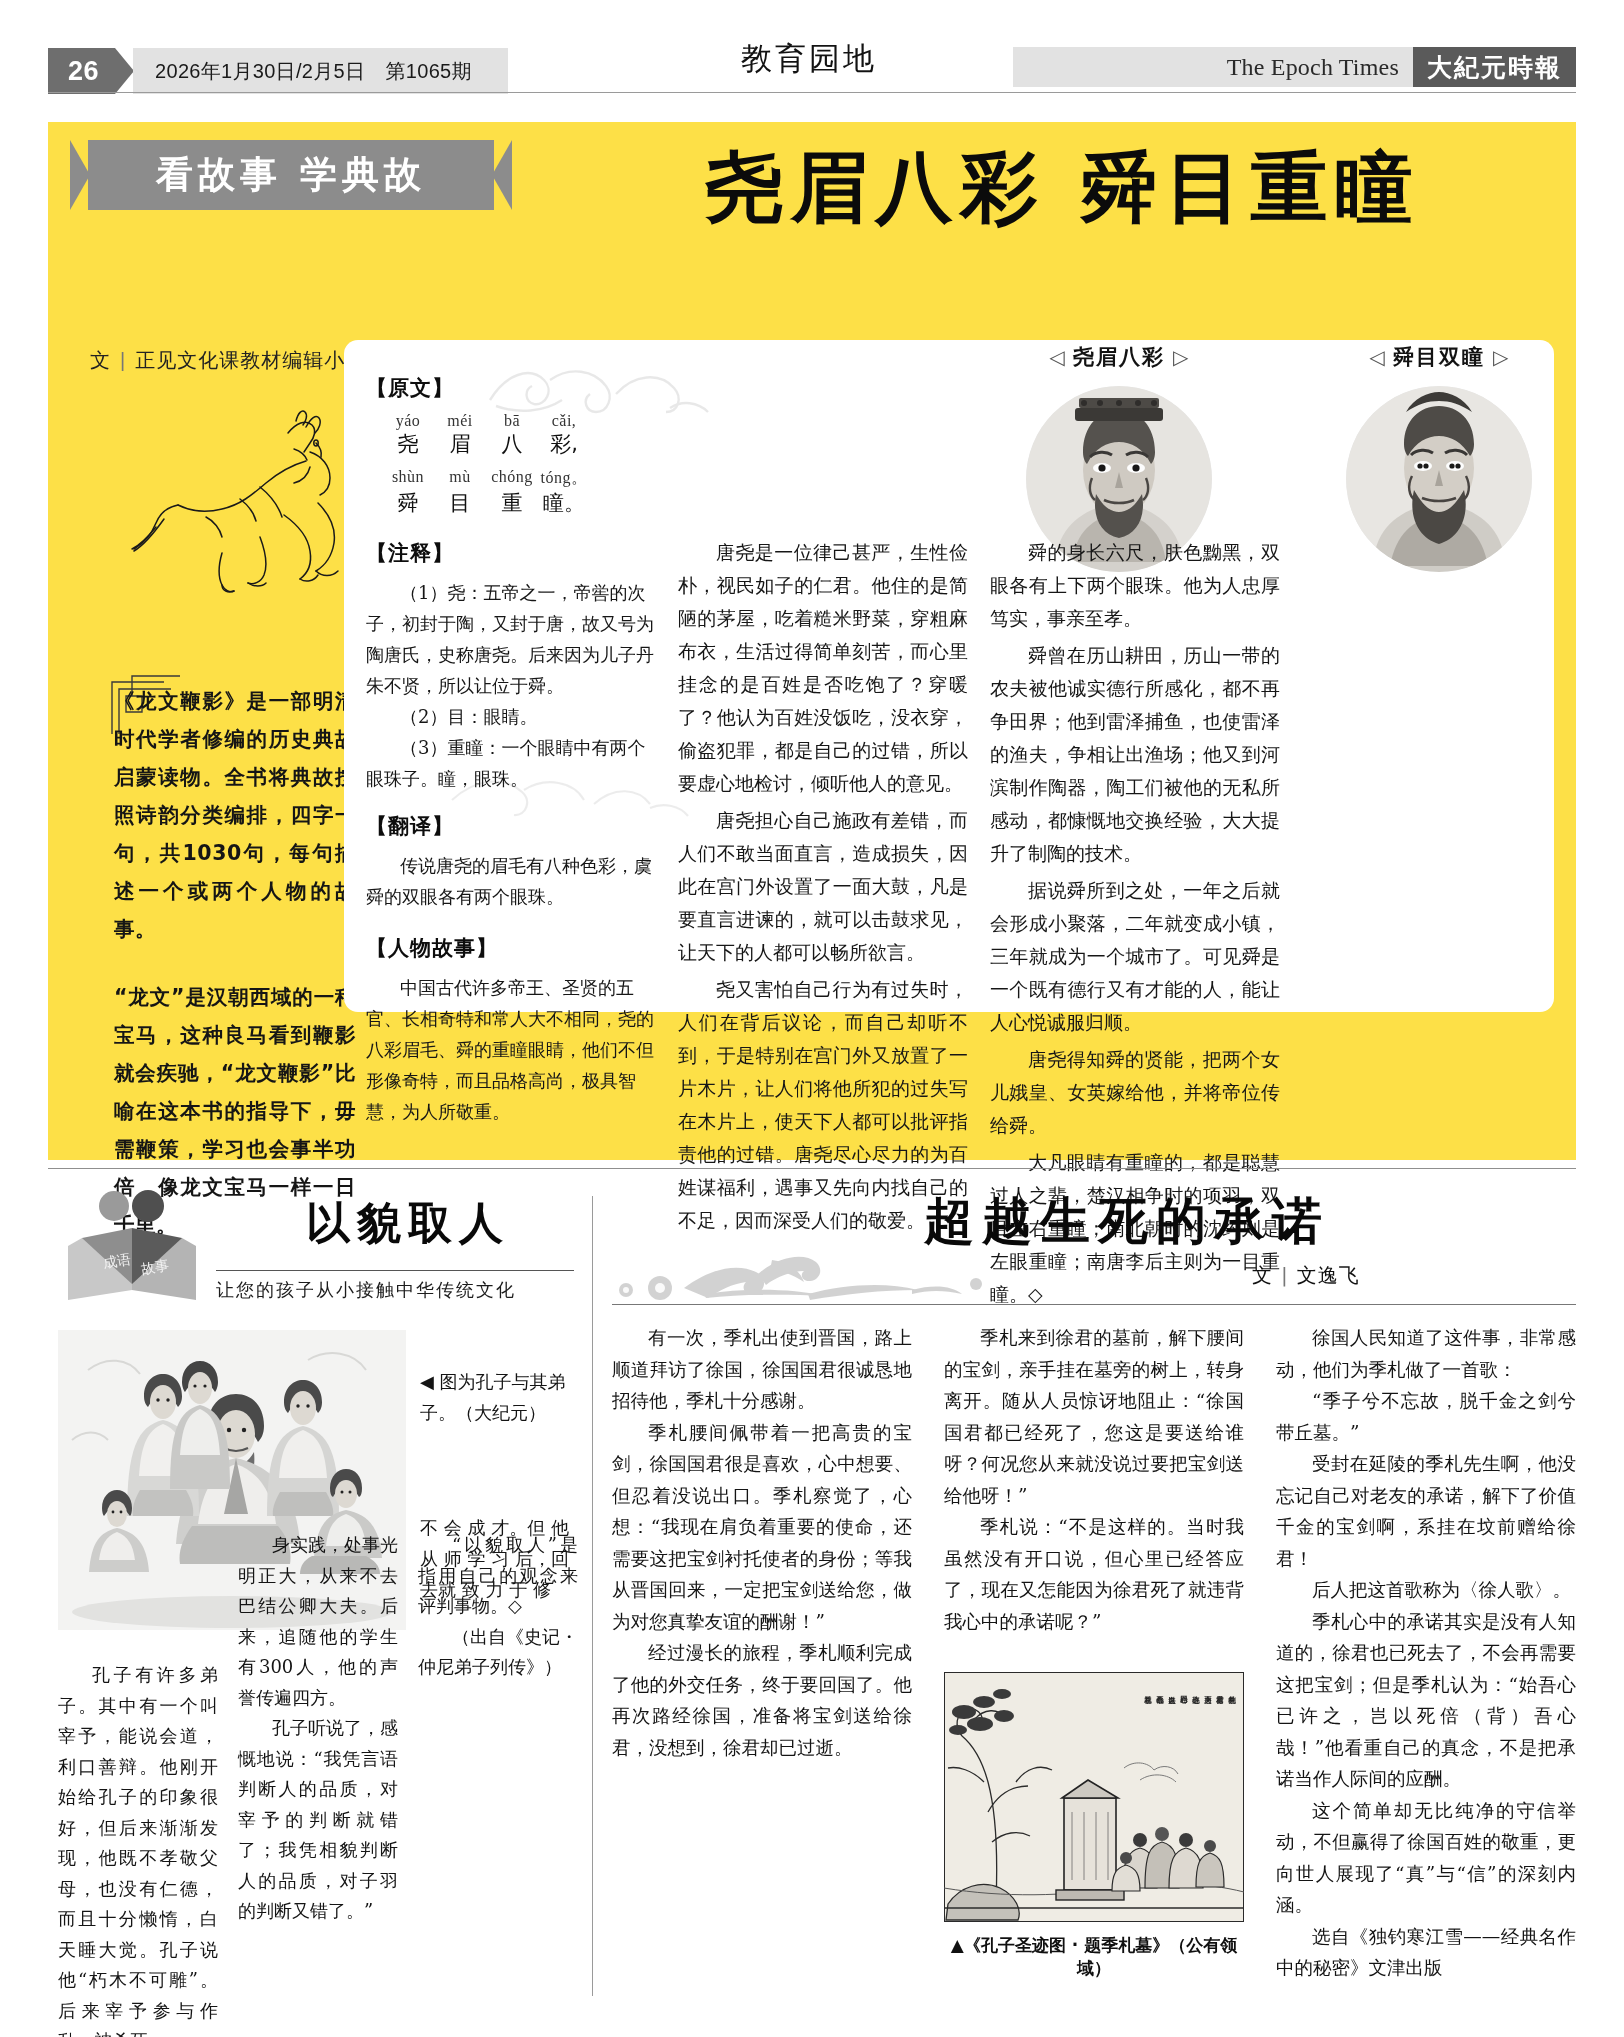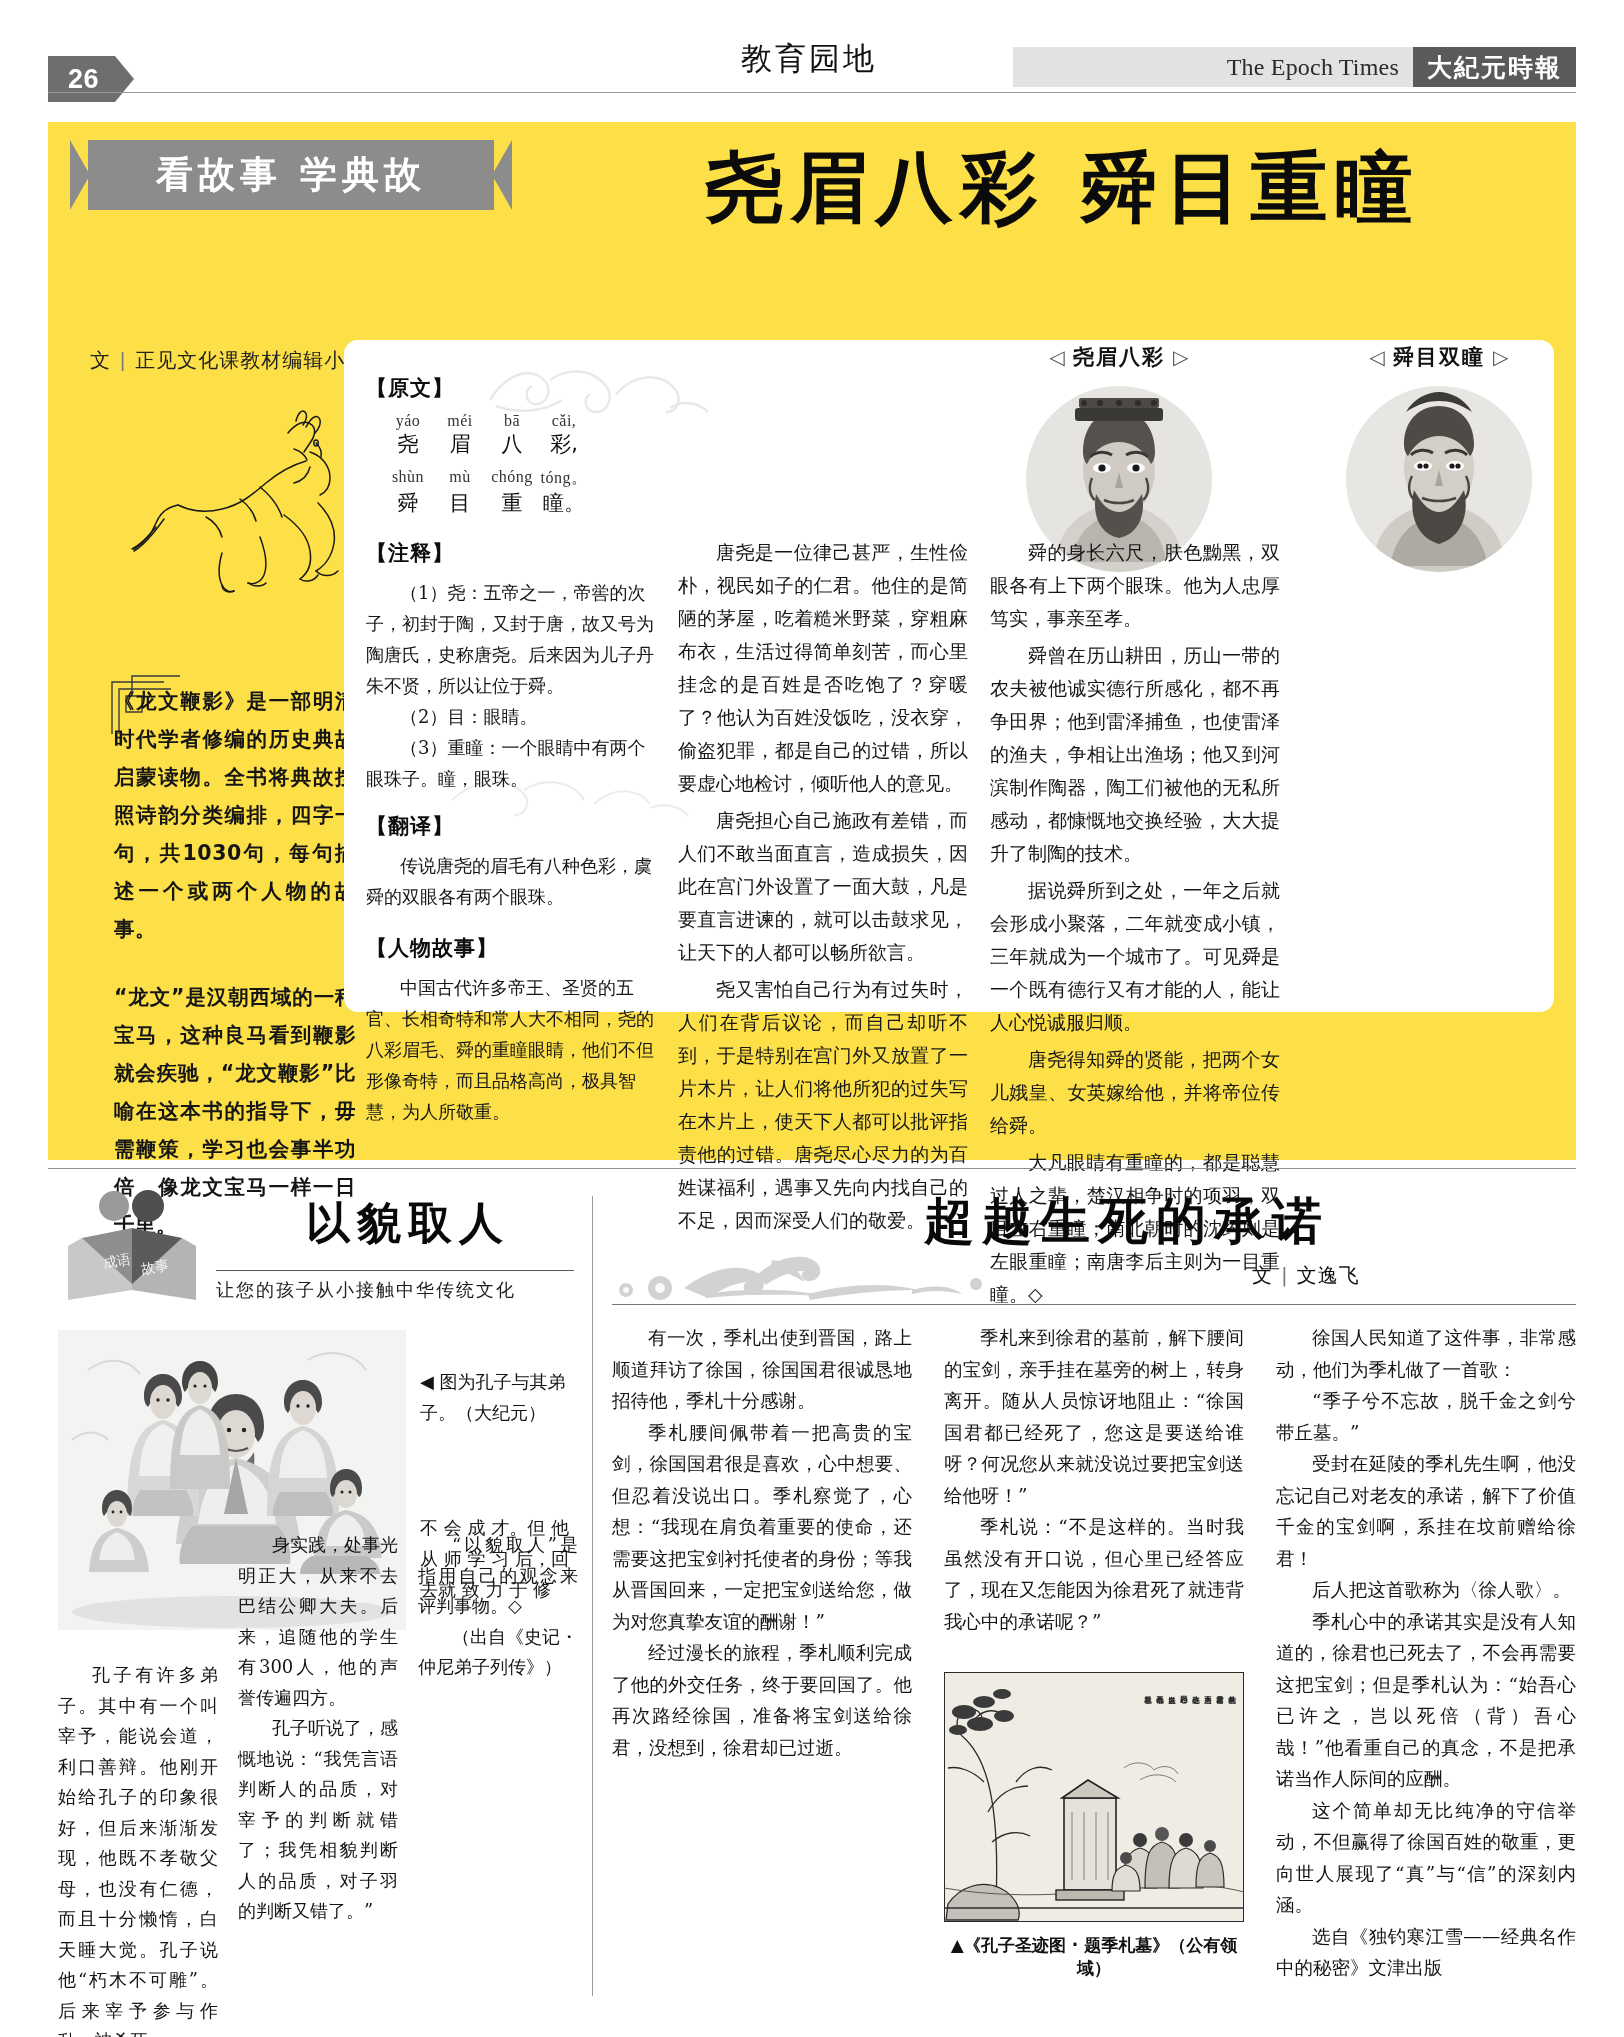--- a/index.html
+++ b/index.html
@@ -8,21 +8,21 @@
     width:1624px; height:2037px;
     background:#ffffff;
     font-family:"Liberation Sans","DejaVu Sans",sans-serif;
     color:#121212;
     overflow:hidden;
   }
   .page { position:relative; width:1624px; height:2037px; }
 
   
   .hdr { position:absolute; left:0; top:44px; width:1624px; height:46px; }
-  .hdr-left { position:absolute; left:48px; top:12px; height:46px; display:flex; align-items:stretch; }
+  .hdr-left { position:absolute; left:48px; top:4px; height:46px; display:flex; align-items:stretch; }
   .pgnum {
     background:#6e6e6e; color:#fff; font-weight:bold; font-size:27px;
     display:flex; align-items:center; padding:0 16px 0 20px; letter-spacing:.5px;
   }
   .pgnum-arrow { width:0; height:0; border-top:23px solid transparent; border-bottom:23px solid transparent; border-left:19px solid #6e6e6e; }
   .hdr-date {
     background:#e2e2e2; color:#1a1a1a; font-size:20px; display:flex; align-items:center;
     padding:0 36px 0 22px; margin-left:-1px; white-space:nowrap; letter-spacing:.3px;
   }
   .hdr-cat {
@@ -170,20 +170,21 @@
 </style>
 </head>
 <body>
 
 <div class="page">
 
   <div class="hdr">
     <div class="hdr-left">
       <div class="pgnum">26</div>
       <div class="pgnum-arrow"></div>
+      <div class="hdr-date">2026年1月30日/2月5日　第1065期</div>
     </div>
     <div class="hdr-cat">教育园地</div>
     <div class="hdr-right">
       <div class="hdr-ep-bg">
         <span class="hdr-ep">The Epoch Times</span>
       </div>
       <div class="hdr-cn">大紀元時報</div>
     </div>
   </div>
   <div class="hdr-rule"></div>

